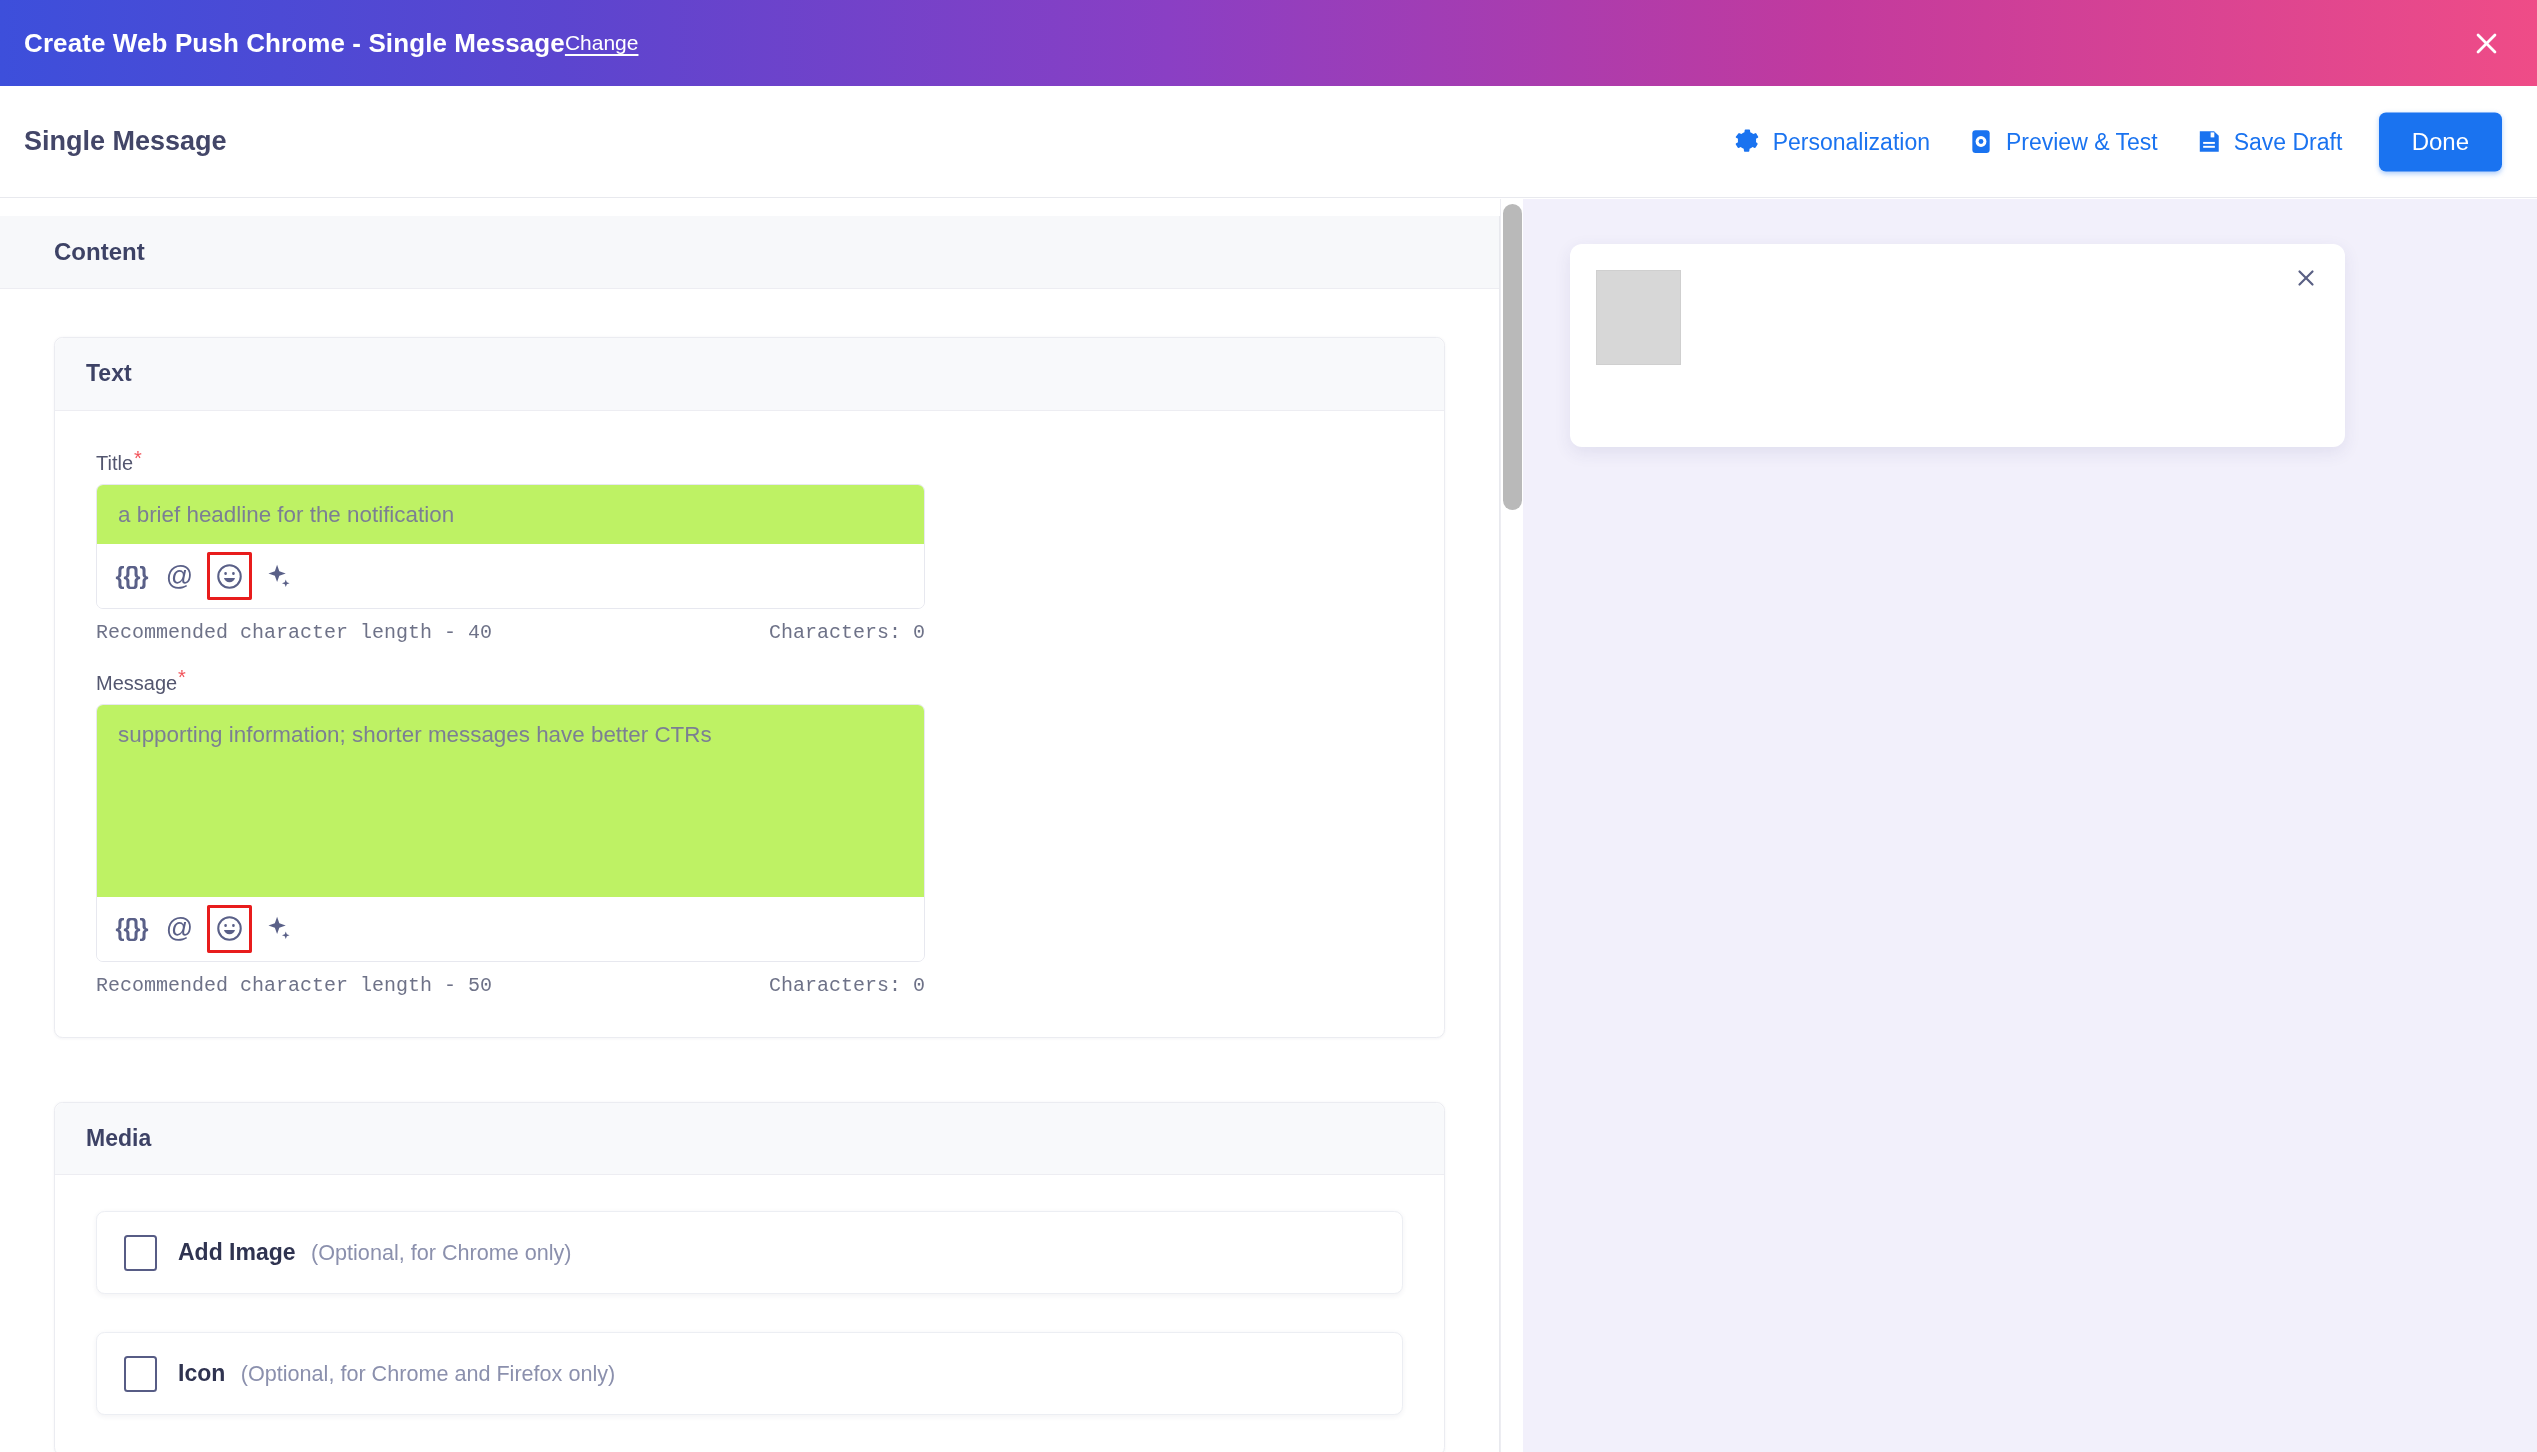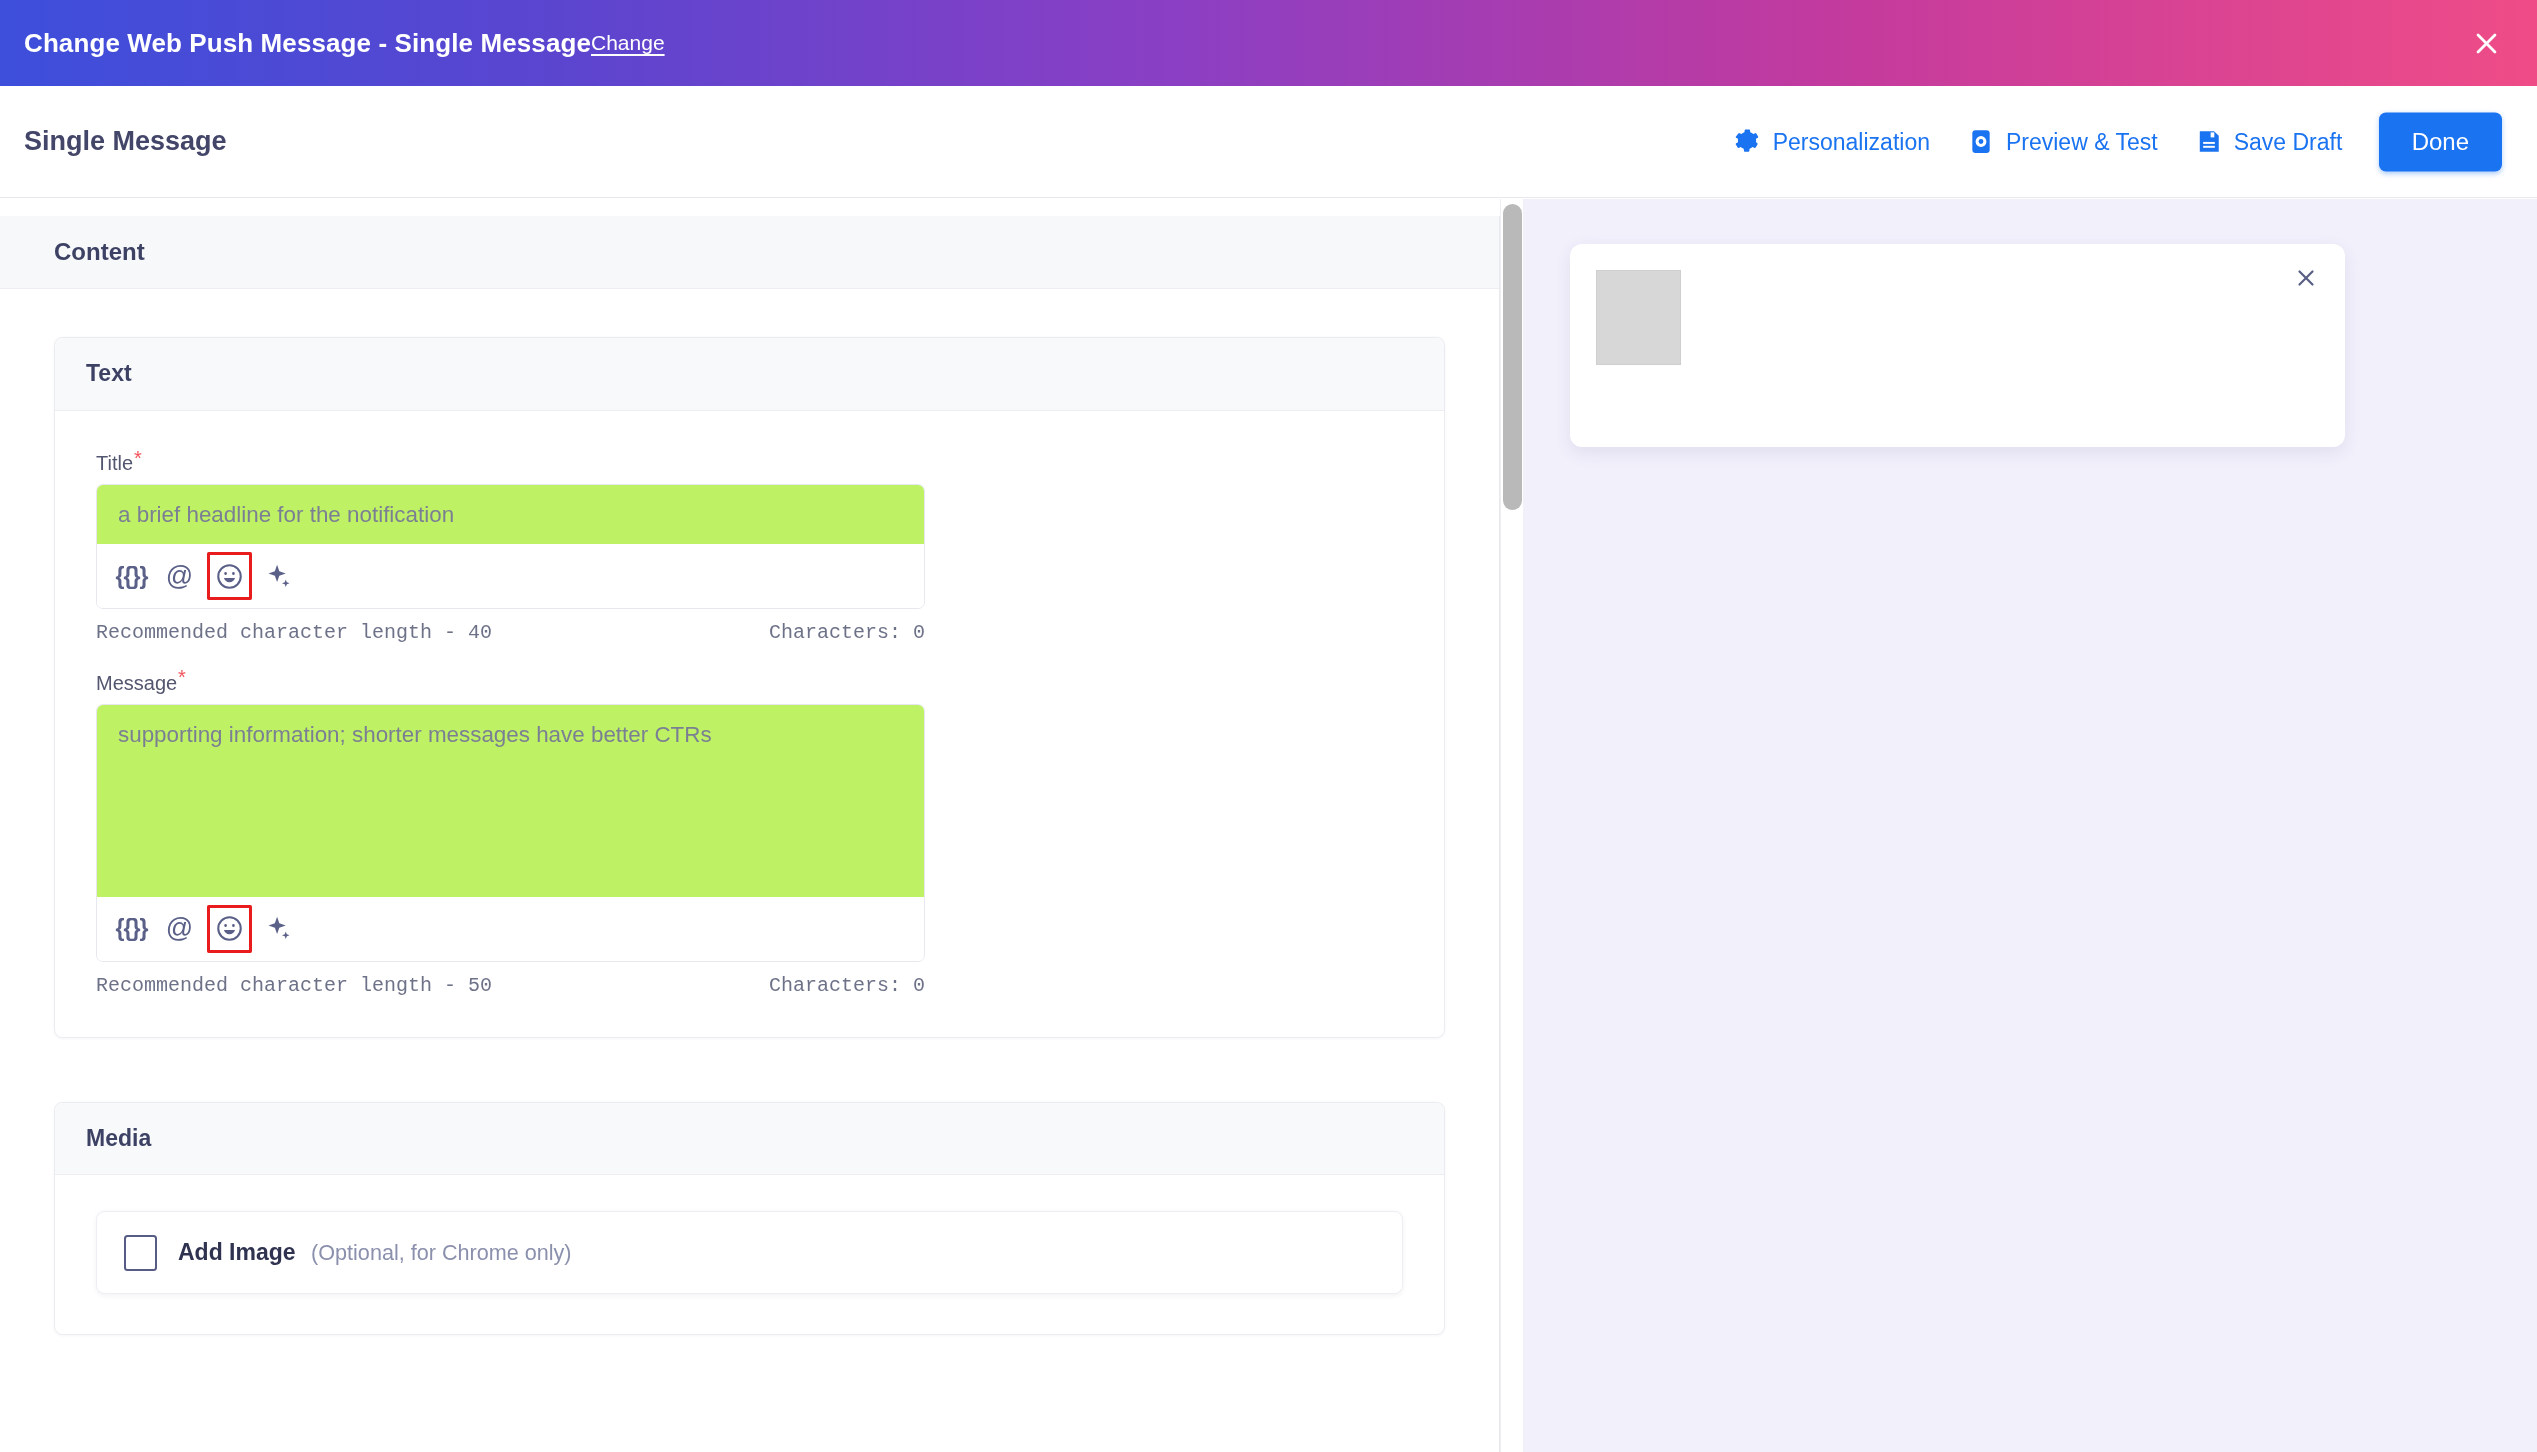--- a/index.html
+++ b/index.html
@@ -239,21 +239,21 @@
     width: 33px; height: 33px;
     display: flex; align-items: center; justify-content: center;
     color: #5a6084;
     cursor: pointer;
   }
 </style>
 </head>
 <body>
 
 <div class="titlebar">
-  <div class="titlebar-title">Change Web Push Message - Single Message</div>
+  <div class="titlebar-title">Create Web Push Chrome - Single Message</div>
   <div class="titlebar-change">Change</div>
   <div class="titlebar-close">
     <svg width="29" height="29" viewBox="0 0 24 24" fill="none" stroke="#ffffff" stroke-width="2.3" stroke-linecap="round">
       <line x1="5" y1="5" x2="19" y2="19"></line>
         <line x1="19" y1="5" x2="5" y2="19"></line>
     </svg>
   </div>
 </div>
 
 <div class="subbar">
@@ -386,20 +386,25 @@
         <span class="card-head-label">Media</span>
       </div>
       <div class="card-body">
 
         <div class="media-row">
           <div class="chk"></div>
           <span class="media-label">Add Image</span>
           <span class="media-hint">(Optional, for Chrome only)</span>
         </div>
 
+        <div class="media-row">
+          <div class="chk"></div>
+          <span class="media-label">Icon</span>
+          <span class="media-hint">(Optional, for Chrome and Firefox only)</span>
+        </div>
 
       </div>
     </div>
 
   </div>
 </div>
 
 <div class="scrollbar-track" style="left:1500px;right:auto;">
   <div class="scrollbar-thumb"></div>
 </div>

